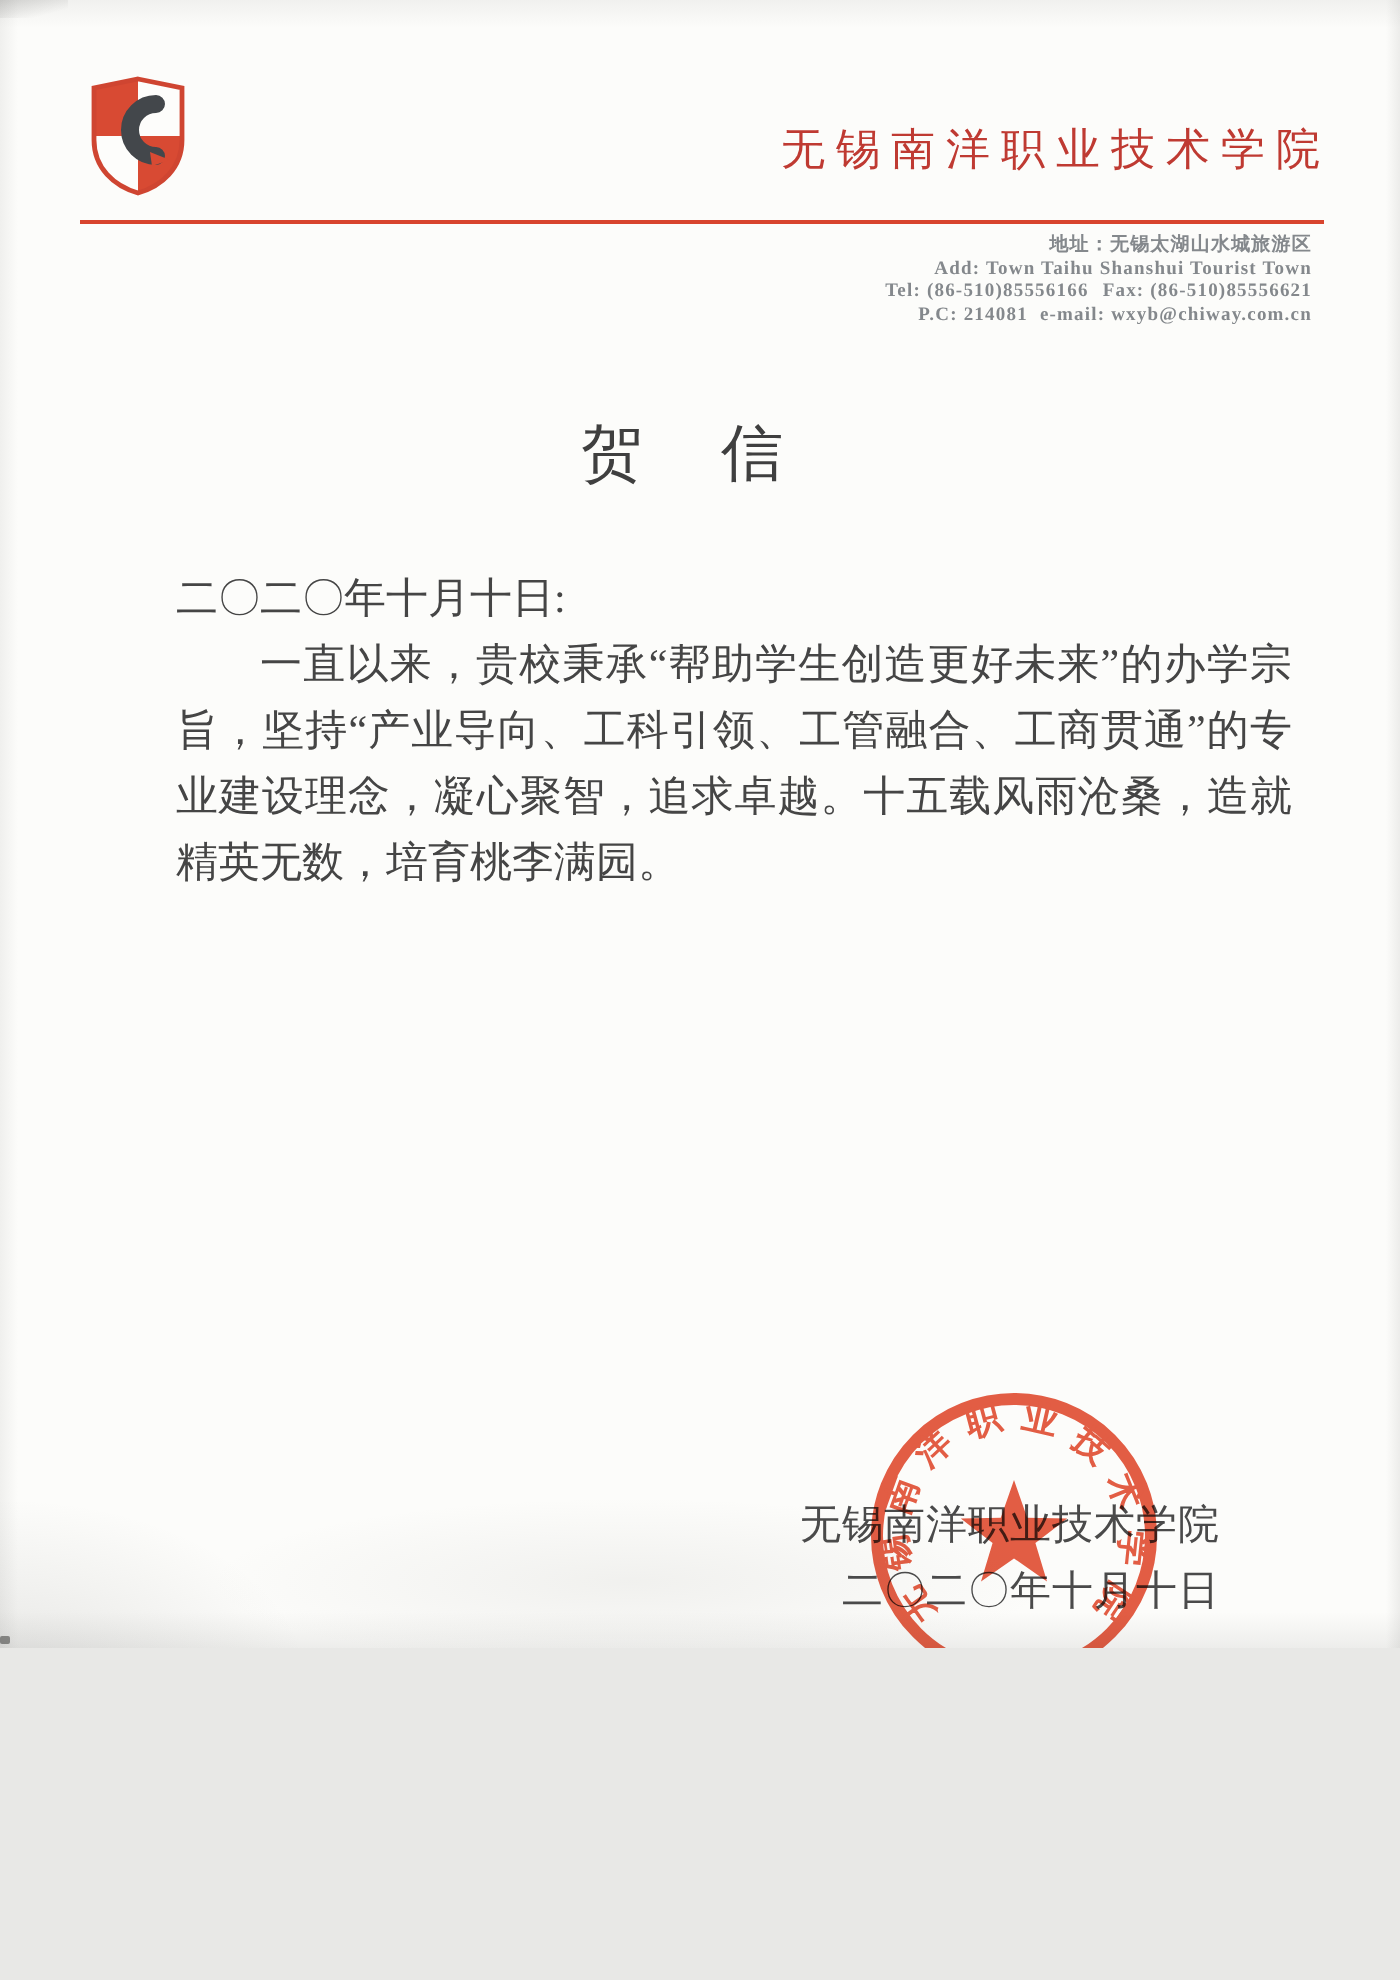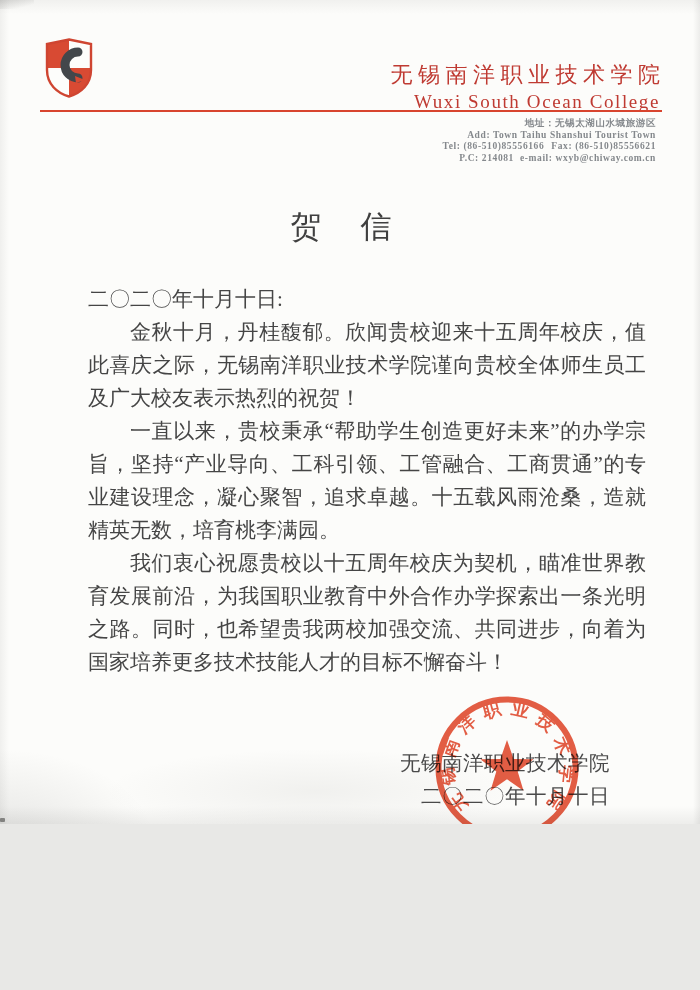--- a/index.html
+++ b/index.html
@@ -114,21 +114,20 @@
       <rect x="0" y="30" width="24" height="30" fill="#fdfdfb"></rect>
       <rect x="24" y="30" width="24" height="30" fill="#d84a33"></rect>
       <path d="M33 14 A 12.5 12.5 0 1 0 33 40" fill="none" stroke="#43474b" stroke-width="9" stroke-linecap="round"></path>
       <path d="M30 38 L40 42 L31 45 Z" fill="#d84a33"></path>
     </g>
     <path d="M24 1.5 L46 6 L46 32 C46 46 36 55 24 58.5 C12 55 2 46 2 32 L2 6 Z" fill="none" stroke="#cf4531" stroke-width="2.4"></path>
   </svg>
 
   <div class="head-names">
     <div class="zh">无锡南洋职业技术学院</div>
-    <div class="en">Wuxi South Ocean College</div>
   </div>
 
   <div class="header-rule"></div>
 
   <div class="contact">
     <div class="row">
       <span>地址：无锡太湖山水城旅游区</span>
     </div>
     <div class="row">
       <span>Add: Town Taihu Shanshui Tourist Town</span>
@@ -140,23 +139,21 @@
     <div class="row wide">
       <span>P.C: 214081</span>
       <span>e-mail: wxyb@chiway.com.cn</span>
     </div>
   </div>
 
   <h1 class="letter-title">贺　信</h1>
 
   <div class="letter-body">
     <p class="salutation">二〇二〇年十月十日:</p>
-    <p class="para">金秋十月，丹桂馥郁。欣闻贵校迎来十五周年校庆，值此喜庆之际，无锡南洋职业技术学院谨向贵校全体师生员工及广大校友表示热烈的祝贺！</p>
     <p class="para">一直以来，贵校秉承“帮助学生创造更好未来”的办学宗旨，坚持“产业导向、工科引领、工管融合、工商贯通”的专业建设理念，凝心聚智，追求卓越。十五载风雨沧桑，造就精英无数，培育桃李满园。</p>
-    <p class="para">我们衷心祝愿贵校以十五周年校庆为契机，瞄准世界教育发展前沿，为我国职业教育中外合作办学探索出一条光明之路。同时，也希望贵我两校加强交流、共同进步，向着为国家培养更多技术技能人才的目标不懈奋斗！</p>
   </div>
 
   <div class="sign-block">
     <div class="sig">无锡南洋职业技术学院</div>
     <div class="date">二〇二〇年十月十日</div>
   </div>
 
   <svg class="seal" viewBox="0 0 170 170" aria-hidden="true">
     <g transform="translate(85,85)">
       <circle cx="0" cy="0" r="68.5" fill="none" stroke="#e2472b" stroke-width="6"></circle>

